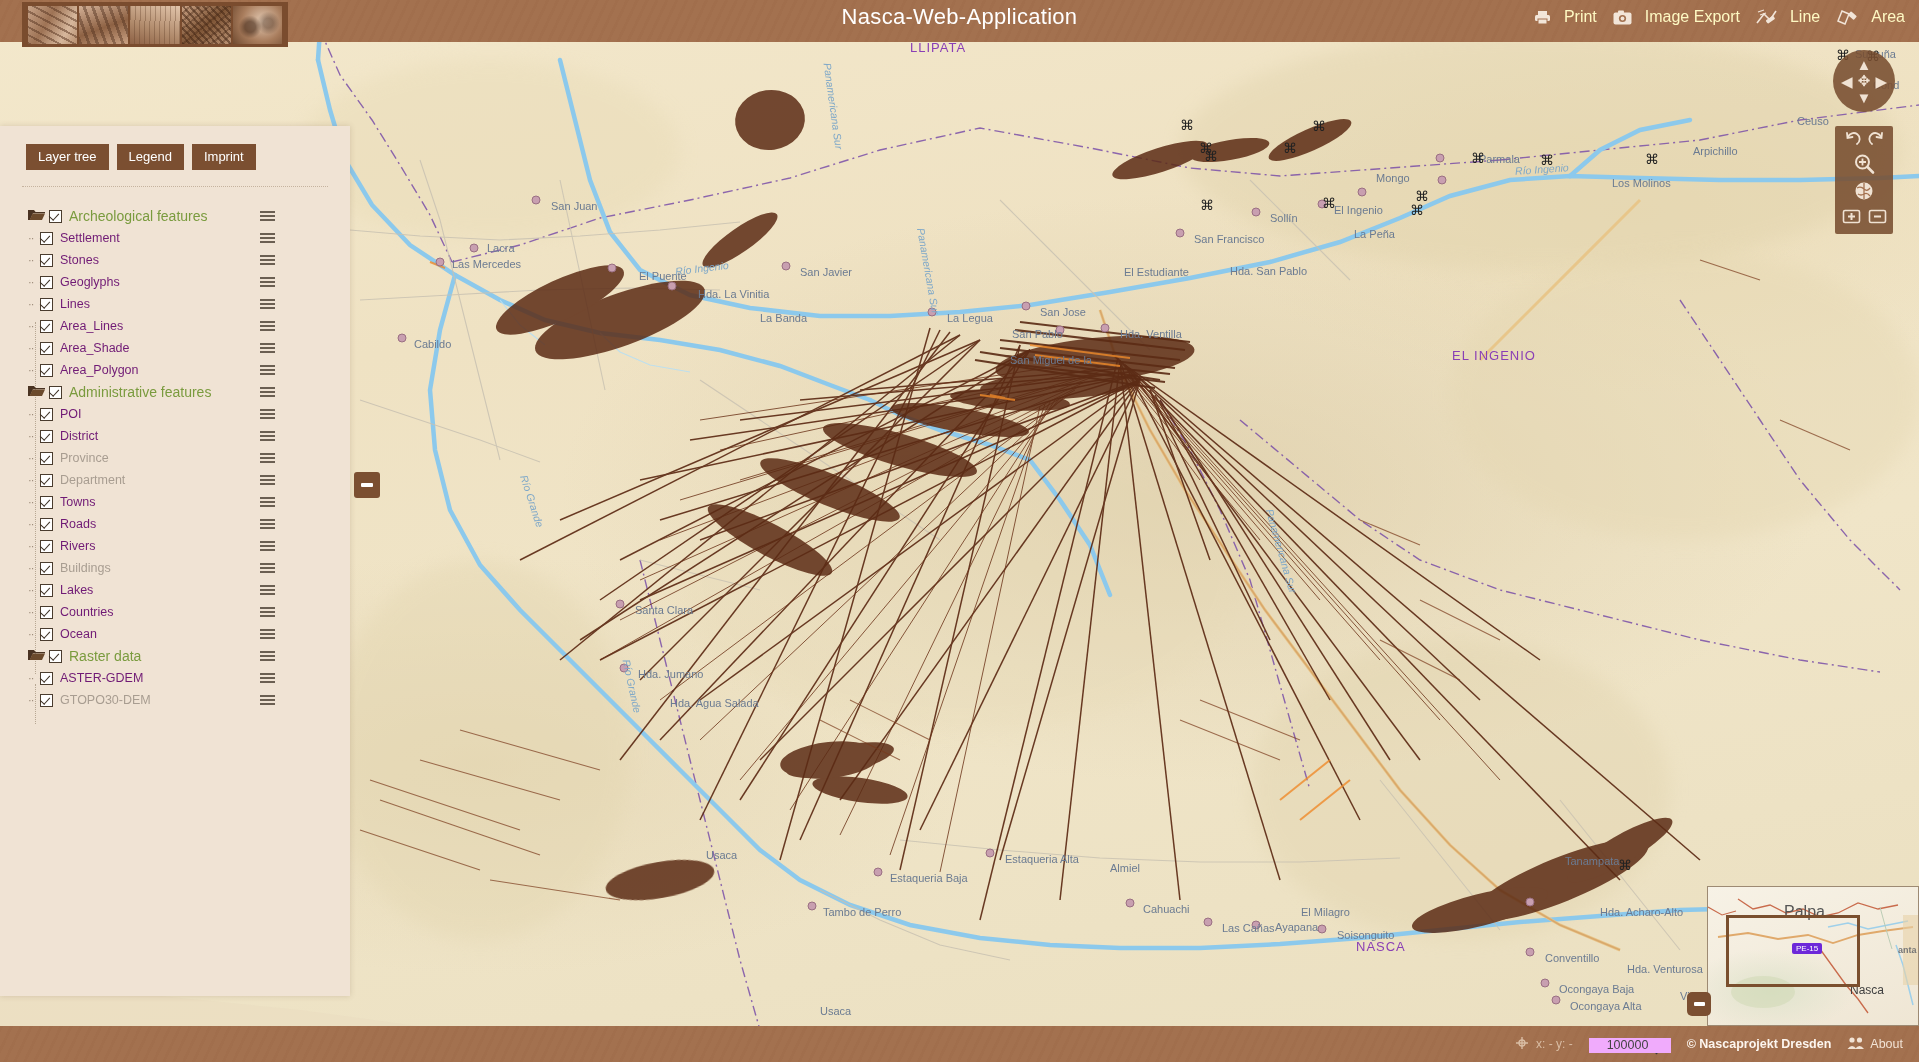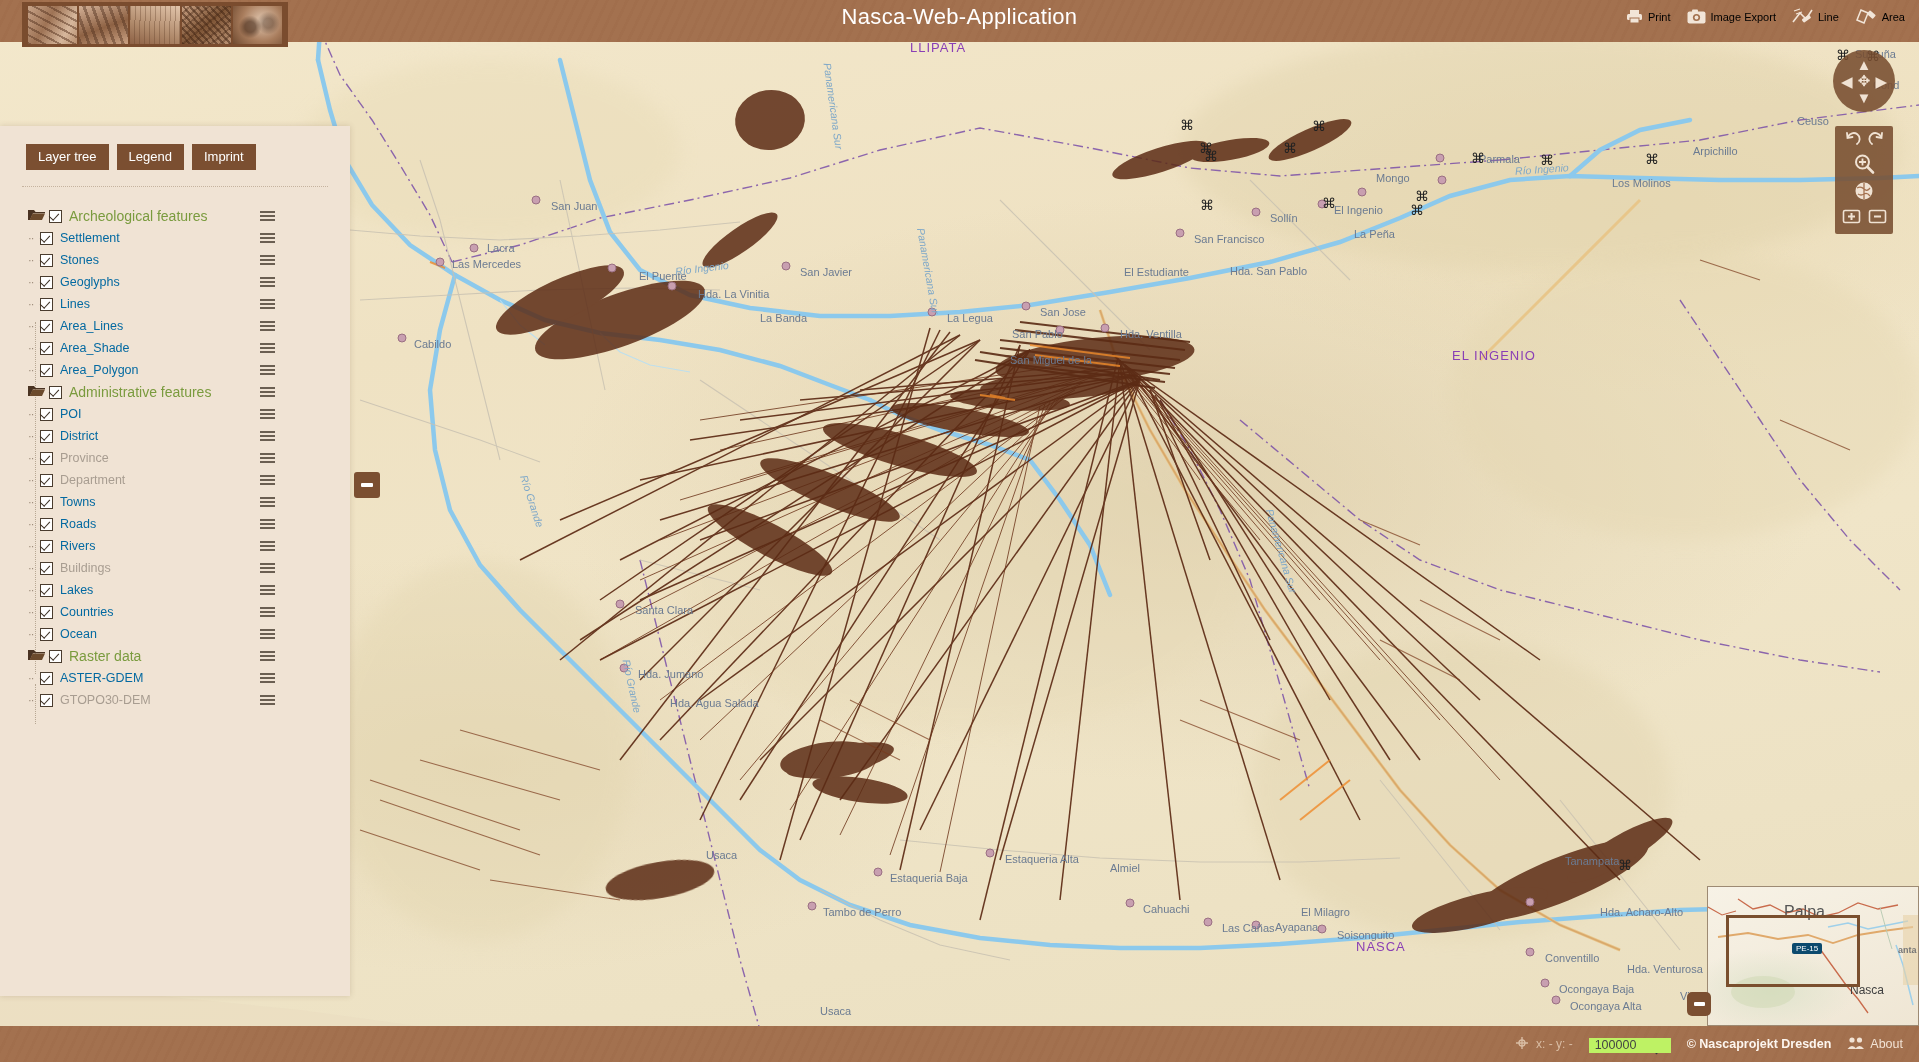--- a/index.html
+++ b/index.html
@@ -36,41 +36,41 @@
   .pc3::after{background:repeating-linear-gradient(92deg,rgba(95,62,40,.35) 0 1px,rgba(0,0,0,0) 1px 5px);}
   .pc4{background:linear-gradient(140deg,#c9a183 0%,#7d5435 50%,#bb9375 100%);}
   .pc4::after{background:repeating-linear-gradient(48deg,rgba(70,40,22,.55) 0 2px,rgba(0,0,0,0) 2px 5px),
     repeating-linear-gradient(-40deg,rgba(70,40,22,.35) 0 2px,rgba(0,0,0,0) 2px 6px);}
   .pc5{background:radial-gradient(circle at 60% 40%,#e4cbb4 0%,#a87c5c 55%,#6f4a30 100%);}
   .pc5::after{background:radial-gradient(circle at 35% 55%,rgba(60,35,20,.55) 0 14%,rgba(0,0,0,0) 30%),
     radial-gradient(circle at 72% 45%,rgba(60,35,20,.4) 0 12%,rgba(0,0,0,0) 28%);}
   #app-title{position:absolute;left:0;right:0;top:4px;text-align:center;
     color:#ffffff;font-size:22px;letter-spacing:.3px;}
   #header-tools{position:absolute;right:14px;top:8px;display:flex;align-items:center;gap:16px;}
-  .htool{display:flex;align-items:center;gap:5px;color:#000000;font-size:11px;cursor:pointer;}
+  .htool{display:flex;align-items:center;gap:13px;color:#fef9c3;font-size:16px;cursor:pointer;}
   .htool svg{display:block;}
   
   #sidebar{position:absolute;left:0;top:126px;width:350px;height:870px;
     background:#f0e3d4;z-index:35;box-shadow:0 0 6px rgba(90,60,40,.18);}
   #sidebar-tabs{display:flex;gap:8px;padding:18px 0 0 26px;}
   .tab-btn{background:#7b4f31;color:#fff;font-size:13px;padding:5px 12px 6px;
     border:0;cursor:pointer;font-family:inherit;}
   .tab-sep{margin:16px 22px 0 22px;border-top:1px dotted #c6b39f;}
   #layer-tree{padding:18px 0 0 28px;}
   .tree-row{display:flex;align-items:center;height:22px;position:relative;}
   .grp-icon{width:17px;height:13px;margin-right:4px;flex:0 0 auto;}
   .leaf-dash{width:9px;margin-right:3px;color:#9c8b79;font-size:11px;
     letter-spacing:-1px;flex:0 0 auto;}
   .cb{width:11px;height:11px;border:1.4px solid #4a3c2e;background:#fff;
     margin-right:7px;position:relative;flex:0 0 auto;cursor:pointer;}
   .cb::after{content:"";position:absolute;left:1px;top:0px;width:5px;height:8px;
     border:solid #3c2f23;border-width:0 1.7px 1.7px 0;transform:rotate(42deg);}
   .lbl{font-size:12.5px;white-space:nowrap;}
   .grp .lbl{color:#7a9b3e;font-size:14px;}
-  .leaf .lbl{color:#0369a1;}
+  .leaf .lbl{color:#701a75;}
   .leaf.dim .lbl{color:#a89d91;}
   .burger{position:absolute;left:232px;width:15px;height:11px;cursor:pointer;}
   .burger i{display:block;height:2px;background:#6b5f52;margin-bottom:2px;}
   .vline{position:absolute;left:35px;top:196px;width:0;height:352px;
     border-left:1px dotted #b7a793;}
   .vline2{position:absolute;left:35px;top:558px;width:0;height:40px;
     border-left:1px dotted #b7a793;}
   #collapse-btn{position:absolute;left:354px;top:472px;width:26px;height:26px;
     background:#7b4f31;border-radius:3px;z-index:36;cursor:pointer;
     display:flex;align-items:center;justify-content:center;}
@@ -92,37 +92,37 @@
   .mt-btn{cursor:pointer;display:flex;align-items:center;justify-content:center;}
   
   #overview{position:absolute;right:0px;bottom:36px;width:210px;height:138px;
     background:#f5efe2;border:1px solid #9d8a73;z-index:30;overflow:hidden;}
   #ov-inner{position:absolute;inset:0;background:
     radial-gradient(ellipse 120px 60px at 30% 75%, #dfe3cc 0%, rgba(223,227,204,0) 70%),
     linear-gradient(160deg,#f7f2e6 0%,#f3ecdd 50%,#efe6d4 100%);}
   #ov-box{position:absolute;left:18px;top:28px;width:128px;height:66px;
     border:3px solid #7a4f2e;}
   .ov-lbl{position:absolute;font-size:10px;color:#4b4b4b;}
-  #ov-shield{position:absolute;left:84px;top:56px;background:#0c4a6e;color:#fff;
+  #ov-shield{position:absolute;left:84px;top:56px;background:#6d28d9;color:#fff;
     font-size:8px;padding:1px 4px;border-radius:2px;}
   #ov-collapse{position:absolute;right:208px;bottom:46px;width:24px;height:24px;
     background:#7b4f31;border-radius:5px;z-index:31;cursor:pointer;
     display:flex;align-items:center;justify-content:center;}
   #ov-collapse i{display:block;width:11px;height:4px;background:#fff;border-radius:1px;}
   
   #statusbar{position:absolute;left:0;bottom:0;width:1919px;height:36px;
     background:#a3714f;z-index:40;display:flex;align-items:center;justify-content:flex-end;
     gap:16px;padding-right:16px;box-sizing:border-box;}
   #statusbar .st-tint{position:absolute;inset:0;background:
     repeating-linear-gradient(115deg, rgba(120,60,30,.05) 0 3px, rgba(0,0,0,0) 3px 9px);
     pointer-events:none;}
   #coords{display:flex;align-items:center;gap:7px;color:#d9bda4;font-size:12px;
     position:relative;z-index:2;}
   #scale-select{width:82px;height:15px;font-size:12.5px;font-family:inherit;
-    border:0;background:#bef264;color:#444;padding-left:6px;position:relative;z-index:2;
+    border:0;background:#f0abfc;color:#444;padding-left:18px;position:relative;z-index:2;
     -webkit-appearance:none;appearance:none;cursor:pointer;}
   .sel-wrap{position:relative;z-index:2;}
   .sel-wrap .chev{position:absolute;right:8px;top:6px;pointer-events:none;}
   #copyright{color:#fdf6ef;font-size:12.5px;font-weight:bold;position:relative;z-index:2;}
   #about{display:flex;align-items:center;gap:5px;color:#f2e3d5;font-size:12.5px;
     position:relative;z-index:2;cursor:pointer;}
   
   .city-lbl{position:absolute;font-size:11px;color:#6b7b92;white-space:nowrap;}
   .dist-lbl{position:absolute;font-size:13px;color:#8a3fb5;letter-spacing:1px;
     white-space:nowrap;font-weight:500;}

